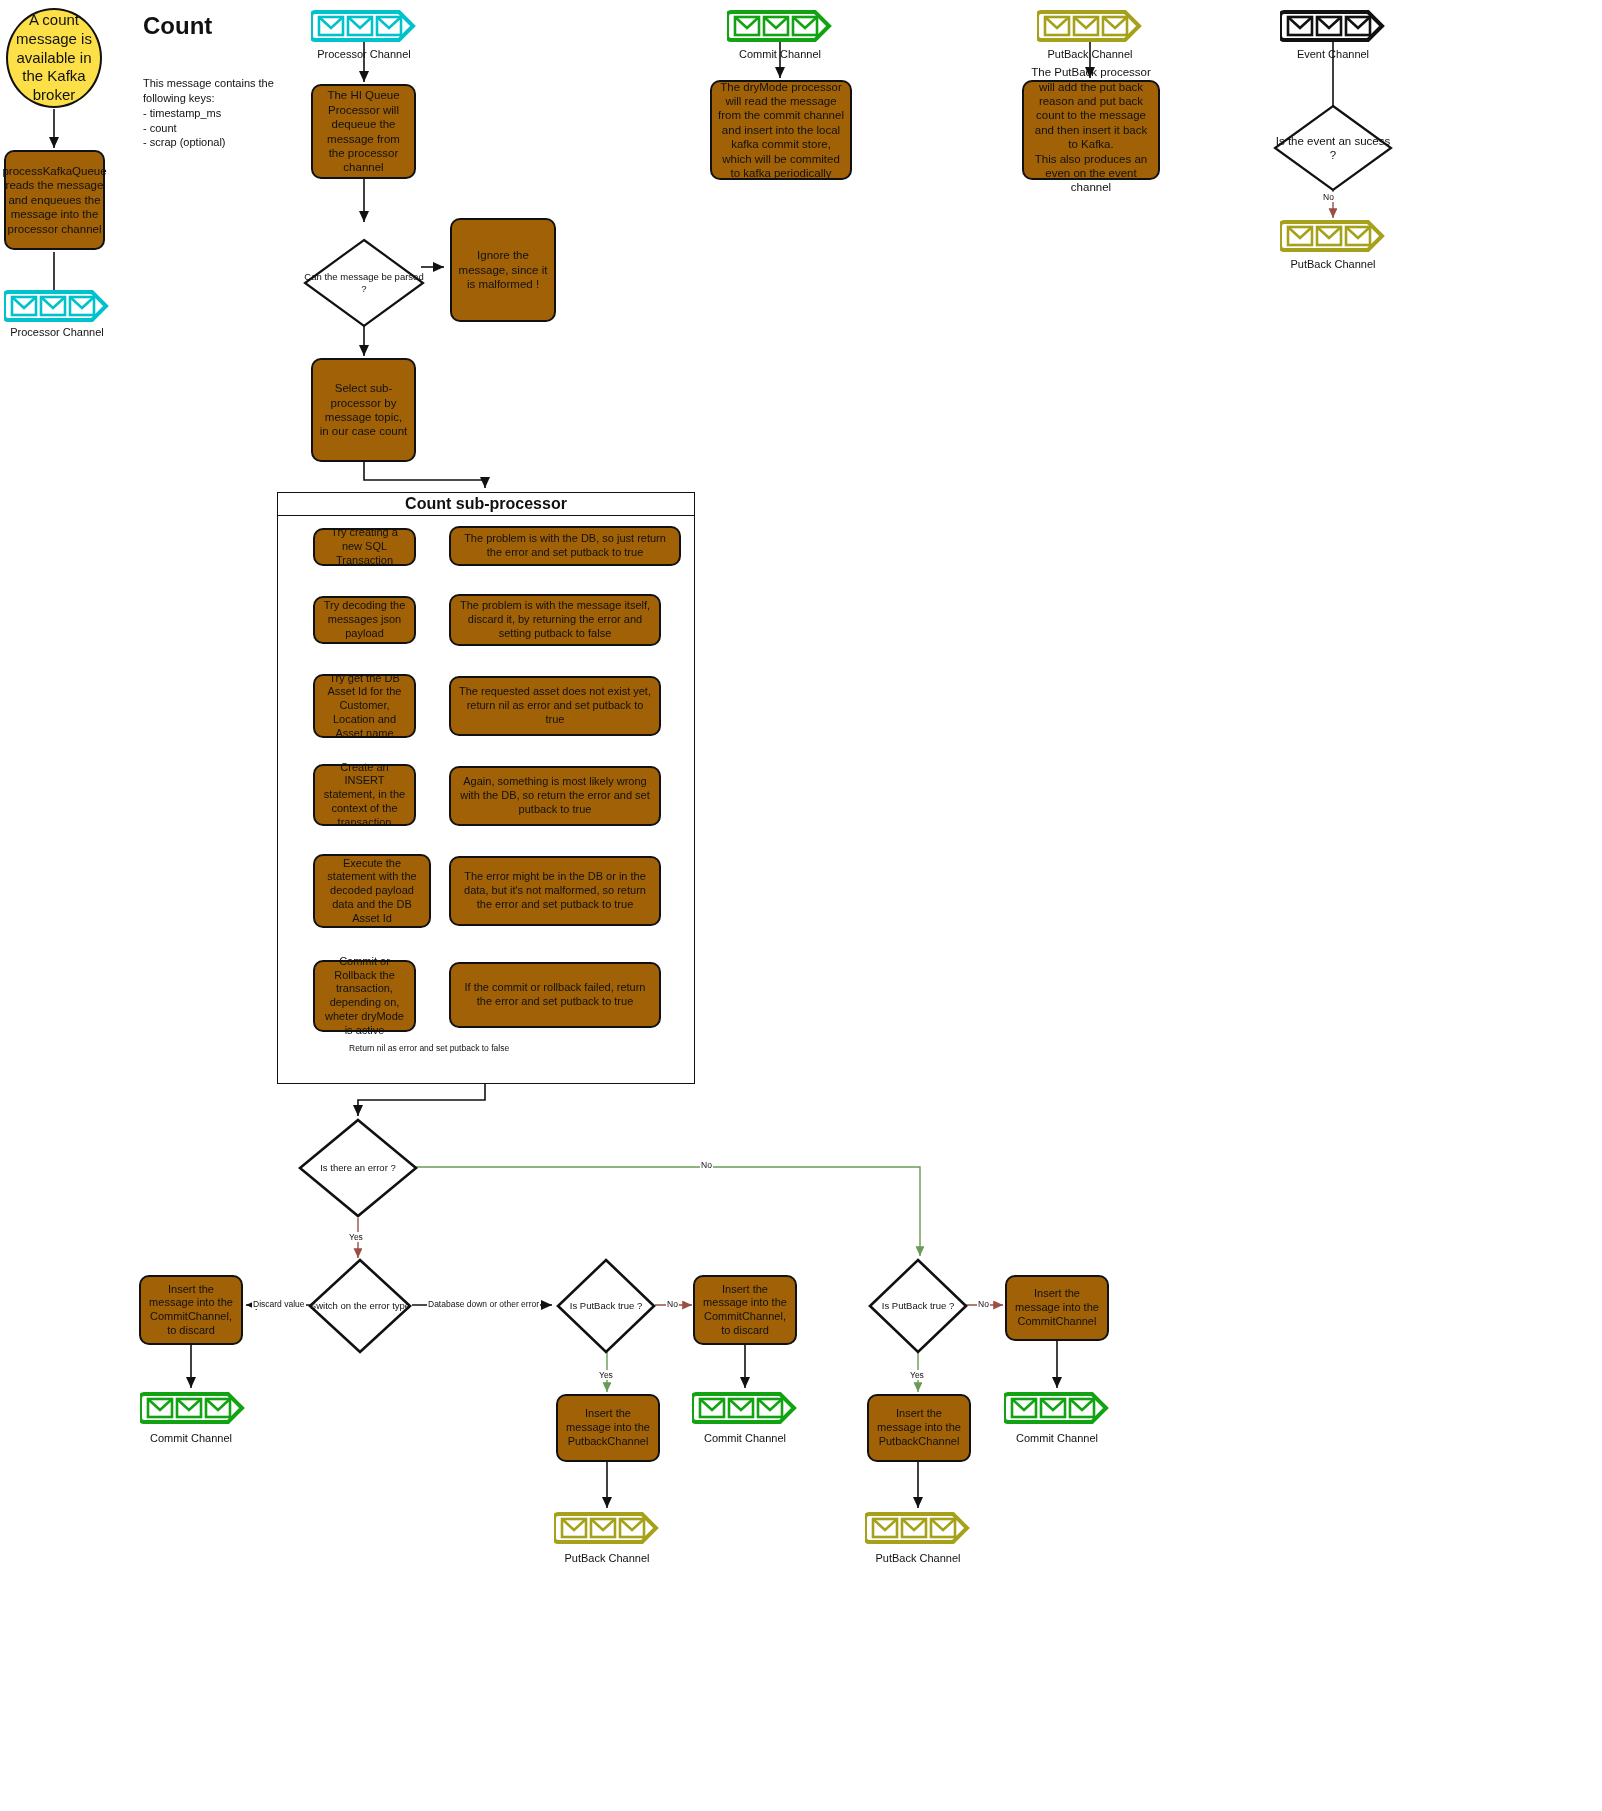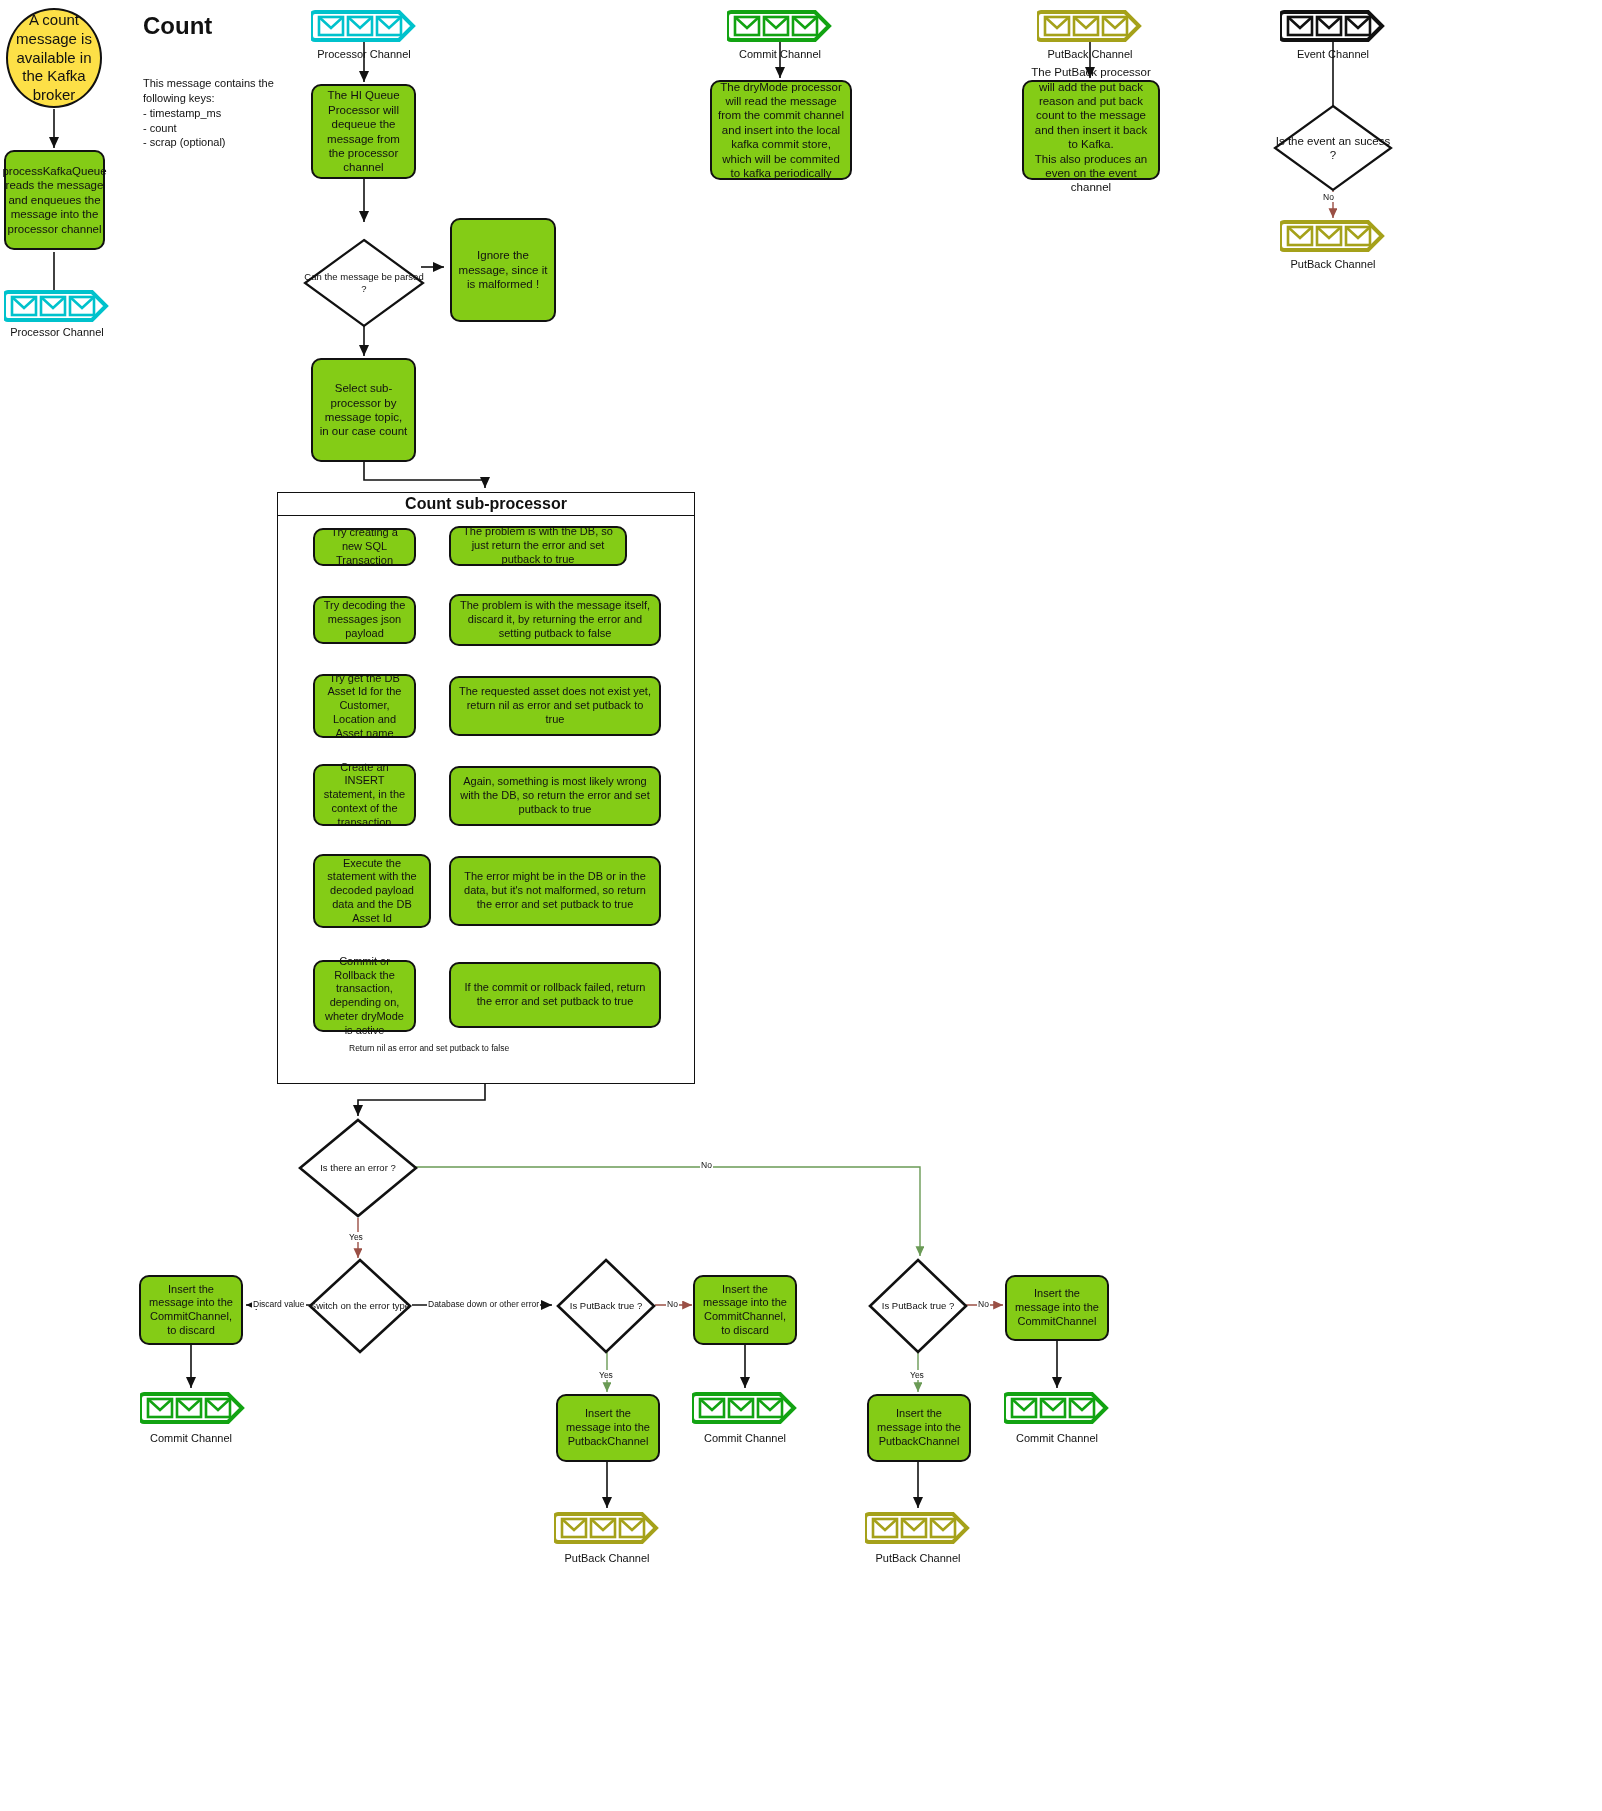--- a/index.html
+++ b/index.html
@@ -1,21 +1,21 @@
 <!DOCTYPE html>
 <html><head>
 <meta charset="utf-8">
 <style>
   html,body{margin:0;padding:0;background:#ffffff;}
   body{font-family:"Liberation Sans",sans-serif;color:#111111;}
   #canvas{position:relative;width:1602px;height:1811px;overflow:hidden;background:#fff;}
 
   
   .node{position:absolute;box-sizing:border-box;display:flex;align-items:center;justify-content:center;text-align:center;}
-  .proc{border:2px solid #111;border-radius:10px;background:#84cc16;font-size:11.5px;line-height:1.25;padding:5px 6px;text-align:center;}
+  .proc{border:2px solid #111;border-radius:10px;background:#a16207;font-size:11.5px;line-height:1.25;padding:5px 6px;text-align:center;}
   .proc.small{font-size:11px;}
   .circle{border:2px solid #111;border-radius:50%;background:#fde047;font-size:15px;line-height:1.25;padding:6px;}
   .tinylabel{position:absolute;font-size:8.5px;color:#111;text-align:center;white-space:nowrap;background:#fff;padding:0 1px;}
   .title{position:absolute;font-size:24px;font-weight:bold;color:#111;}
   .note{position:absolute;font-size:11px;line-height:1.35;color:#111;white-space:pre-line;}
 
   
   .diamond{position:absolute;}
   .diamond .dshape{position:absolute;inset:0;}
   .diamond .dtext{position:absolute;inset:0;display:flex;align-items:center;justify-content:center;text-align:center;font-size:9.5px;line-height:1.25;}
@@ -224,21 +224,21 @@
       </g>
     </svg>
   </div>
   <div class="chan-lbl" style="left:1276px;top:258px;width:114px;">PutBack Channel</div>
 
   <div class="container" style="left:277px;top:492px;width:418px;height:592px;">
     <div class="ctitle">Count sub-processor</div>
   </div>
 
   <div class="node proc small" style="left:313px;top:528px;width:103px;height:38px;">Try creating a new SQL Transaction</div>
-  <div class="node proc small" style="left:449px;top:526px;width:178px;height:40px;">The problem is with the DB, so just return the error and set putback to true</div>
+  <div class="node proc small" style="left:449px;top:526px;width:232px;height:40px;">The problem is with the DB, so just return the error and set putback to true</div>
 
   <div class="node proc small" style="left:313px;top:596px;width:103px;height:48px;">Try decoding the messages json payload</div>
   <div class="node proc small" style="left:449px;top:594px;width:212px;height:52px;">The problem is with the message itself, discard it, by returning the error and setting putback to false</div>
 
   <div class="node proc small" style="left:313px;top:674px;width:103px;height:64px;">Try get the DB Asset Id for the Customer, Location and Asset name</div>
   <div class="node proc small" style="left:449px;top:676px;width:212px;height:60px;">The requested asset does not exist yet, return nil as error and set putback to true</div>
 
   <div class="node proc small" style="left:313px;top:764px;width:103px;height:62px;">Create an INSERT statement, in the context of the transaction</div>
   <div class="node proc small" style="left:449px;top:766px;width:212px;height:60px;">Again, something is most likely wrong with the DB, so return the error and set putback to true</div>
 

